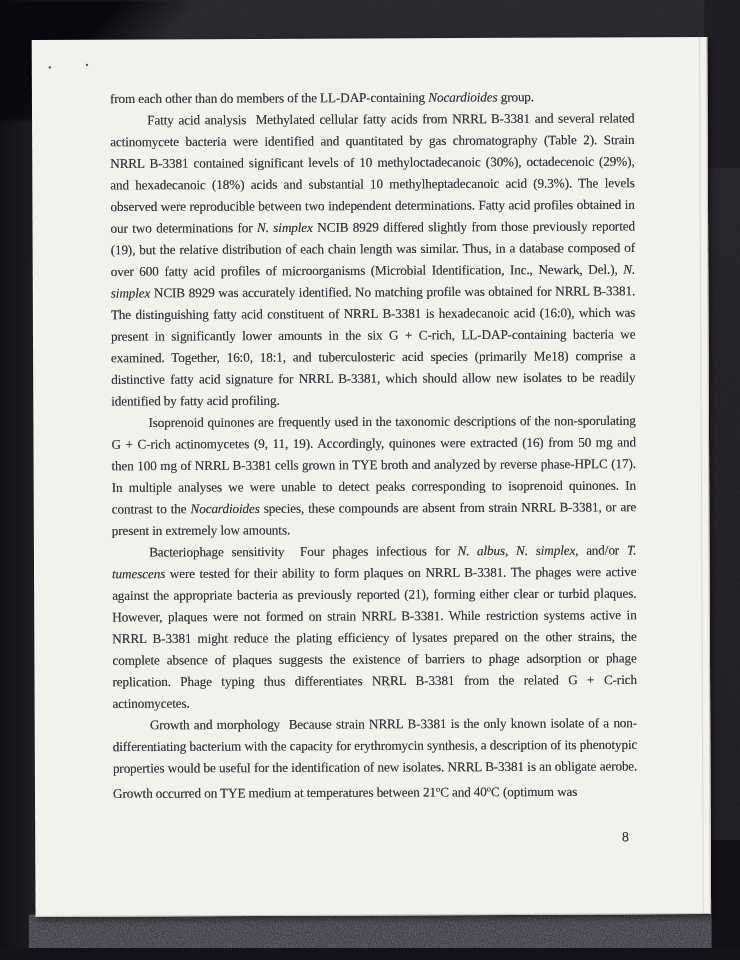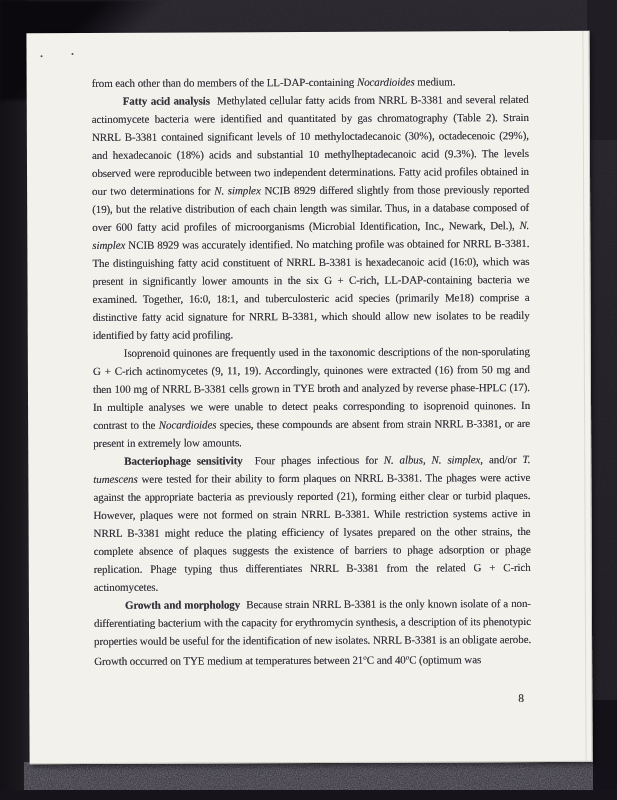--- a/index.html
+++ b/index.html
@@ -65,21 +65,21 @@
   .text-block {
     position: absolute; left: 65px; top: 41px; width: 437px;
     font-size: 11px; line-height: 18px;
     letter-spacing: -0.1px;
     color: var(--ink, #34313a);
     text-align: justify;
     text-shadow: 0 0 0.4px rgba(52,49,58,0.55);
   }
   .para { margin: 0; }
   .para.indent { text-indent: 31px; }
-  .run-b { font-weight: bold; }
+  .run-b { font-weight: normal; }
   .run-i { font-style: italic; }
   .run-sup { font-size: 7px; vertical-align: 4px; letter-spacing: 0; }
 
   .page-number {
     position: absolute; top: 661px; left: 489px; width: 16px;
     font-size: 11.5px; color: var(--ink, #34313a);
     text-shadow: 0 0 0.4px rgba(52,49,58,0.55);
   }
 
   .speck {
@@ -110,21 +110,21 @@
         <feColorMatrix type="saturate" values="0"></feColorMatrix>
       </filter>
       <rect width="572" height="29" filter="url(#grain-band)"></rect>
     </svg>
   </div>
   <div class="bottom-right-dark"></div>
   <div class="bottom-strip"></div>
 
   <div class="page">
     <div class="text-block">
-        <p class="para"><span class="run">from each other than do members of the LL-DAP-containing </span><span class="run-i">Nocardioides</span><span class="run"> medium.</span></p>
+        <p class="para"><span class="run">from each other than do members of the LL-DAP-containing </span><span class="run-i">Nocardioides</span><span class="run"> group.</span></p>
         <p class="para indent"><span class="run-b">Fatty acid analysis</span><span class="run">&nbsp; Methylated cellular fatty acids from NRRL B-3381 and several related actinomycete bacteria were identified and quantitated by gas chromatography (Table 2). Strain NRRL B-3381 contained significant levels of 10 methyloctadecanoic (30%), octadecenoic (29%), and hexadecanoic (18%) acids and substantial 10 methylheptadecanoic acid (9.3%). The levels observed were reproducible between two independent determinations. Fatty acid profiles obtained in our two determinations for </span><span class="run-i">N. simplex</span><span class="run"> NCIB 8929 differed slightly from those previously reported (19), but the relative distribution of each chain length was similar. Thus, in a database composed of over 600 fatty acid profiles of microorganisms (Microbial Identification, Inc., Newark, Del.), </span><span class="run-i">N. simplex</span><span class="run"> NCIB 8929 was accurately identified. No matching profile was obtained for NRRL B-3381. The distinguishing fatty acid constituent of NRRL B-3381 is hexadecanoic acid (16:0), which was present in significantly lower amounts in the six G + C-rich, LL-DAP-containing bacteria we examined. Together, 16:0, 18:1, and tuberculosteric acid species (primarily Me18) comprise a distinctive fatty acid signature for NRRL B-3381, which should allow new isolates to be readily identified by fatty acid profiling.</span></p>
         <p class="para indent"><span class="run">Isoprenoid quinones are frequently used in the taxonomic descriptions of the non-sporulating G + C-rich actinomycetes (9, 11, 19). Accordingly, quinones were extracted (16) from 50 mg and then 100 mg of NRRL B-3381 cells grown in TYE broth and analyzed by reverse phase-HPLC (17). In multiple analyses we were unable to detect peaks corresponding to isoprenoid quinones. In contrast to the </span><span class="run-i">Nocardioides</span><span class="run"> species, these compounds are absent from strain NRRL B-3381, or are present in extremely low amounts.</span></p>
         <p class="para indent"><span class="run-b">Bacteriophage sensitivity</span><span class="run">&nbsp; Four phages infectious for </span><span class="run-i">N. albus</span><span class="run">, </span><span class="run-i">N. simplex</span><span class="run">, and/or </span><span class="run-i">T. tumescens</span><span class="run"> were tested for their ability to form plaques on NRRL B-3381. The phages were active against the appropriate bacteria as previously reported (21), forming either clear or turbid plaques. However, plaques were not formed on strain NRRL B-3381. While restriction systems active in NRRL B-3381 might reduce the plating efficiency of lysates prepared on the other strains, the complete absence of plaques suggests the existence of barriers to phage adsorption or phage replication. Phage typing thus differentiates NRRL B-3381 from the related G + C-rich actinomycetes.</span></p>
         <p class="para indent"><span class="run-b">Growth and morphology</span><span class="run">&nbsp; Because strain NRRL B-3381 is the only known isolate of a non-differentiating bacterium with the capacity for erythromycin synthesis, a description of its phenotypic properties would be useful for the identification of new isolates. NRRL B-3381 is an obligate aerobe. Growth occurred on TYE medium at temperatures between 21</span><span class="run-sup">o</span><span class="run">C and 40</span><span class="run-sup">o</span><span class="run">C (optimum was</span></p>
       </div>
     <div class="page-number">8</div>
   <div class="speck" style="left: 14px; top: 22px; height: 2px; width: 2px;"></div>
       <div class="speck" style="left: 45px; top: 20px; height: 2px; width: 2px;"></div>
     </div>
 </div>

